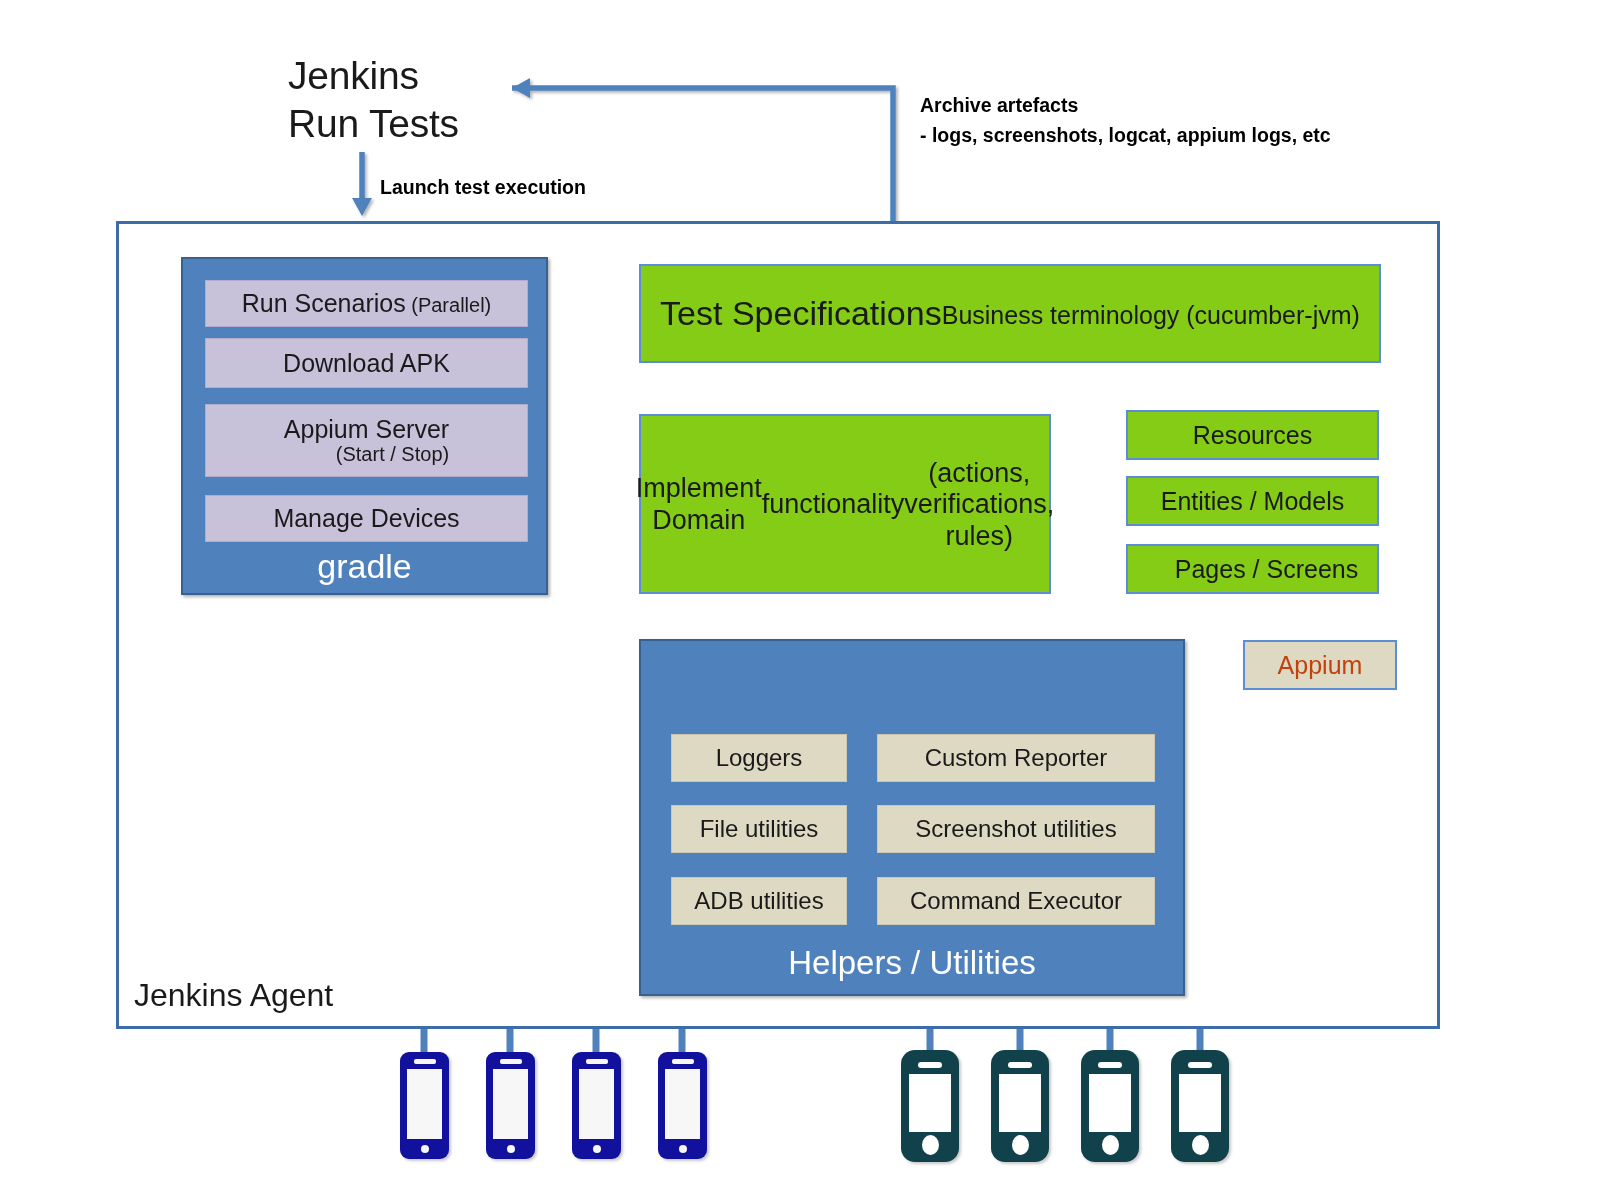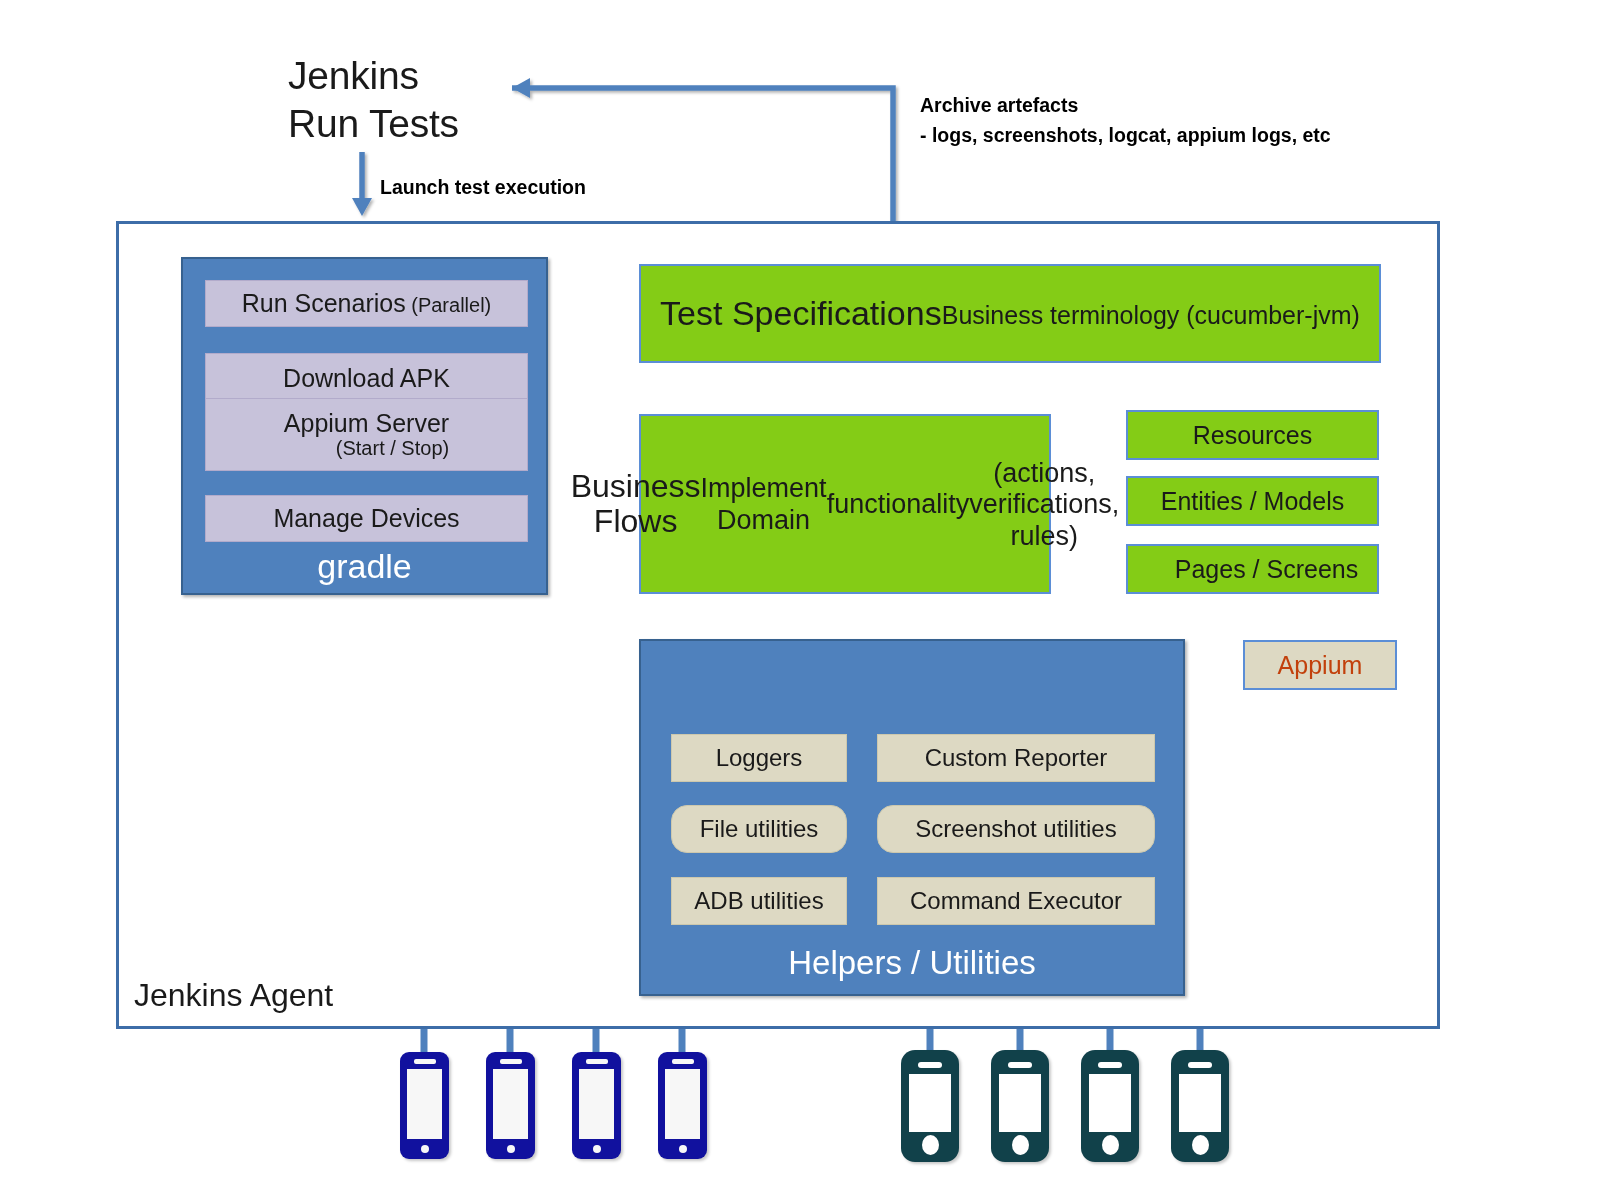--- a/index.html
+++ b/index.html
@@ -69,22 +69,22 @@
     font-size: 25px;
     display: flex;
     align-items: center;
     justify-content: center;
     text-align: center;
     line-height: 1.14;
   }
   .gradle-item .sub { font-size: 20px; text-align: right; }
   .gradle-item .stack { display: block; }
   .gi-0 { top: 21px;  height: 47px; }
-  .gi-1 { top: 94px;  height: 50px; }
-  .gi-2 { top: 139px; height: 73px; }
+  .gi-1 { top: 79px;  height: 50px; }
+  .gi-2 { top: 145px; height: 73px; }
   .gi-3 { top: 236px; height: 47px; }
   .gradle-title {
     left: 0; right: 0; top: 288px;
     text-align: center;
     font-size: 34px;
     color: #ffffff;
   }
 
   
   .lb {
@@ -132,21 +132,21 @@
     border: 1px solid #cdc8ad;
     color: #1a1a1a;
     font-size: 24px;
     display: flex; align-items: center; justify-content: center;
     text-align: center;
   }
   .hu-wide { left: 30px; top: 21px; width: 484px; height: 48px; }
   .hu-l { left: 30px; width: 176px; height: 48px; }
   .hu-r { left: 236px; width: 278px; height: 48px; }
   .row-1 { top: 93px; }
-  .row-2 { top: 164px; border-radius: 16px; }
+  .row-2 { top: 164px; }
   .row-3 { top: 236px; }
   .helpers-title {
     left: 0; right: 0; top: 303px;
     text-align: center;
     font-size: 33px;
     color: #ffffff;
   }
 
   
   .arrow-svg { left: 0; top: 0; width: 1600px; height: 1200px; pointer-events: none; }
@@ -294,21 +294,20 @@
     </div>
     <div class="abs gradle-title">gradle</div>
   </div>
 
   <div class="abs lb spec-box">
     <div class="hd">Test Specifications</div>
     <div class="sb">Business terminology (cucumber-jvm)</div>
   </div>
 
   <div class="abs lb flows-box">
-    <div class="hd">Business Flows</div>
     <div class="sb">Implement Domain</div>
     <div class="sb">functionality</div>
     <div class="sb">(actions, verifications, rules)</div>
   </div>
 
   <div class="abs lb side-box sb-0">
     <span>Resources</span>
   </div>
   <div class="abs lb side-box sb-1">
     <span>Entities / Models</span>

